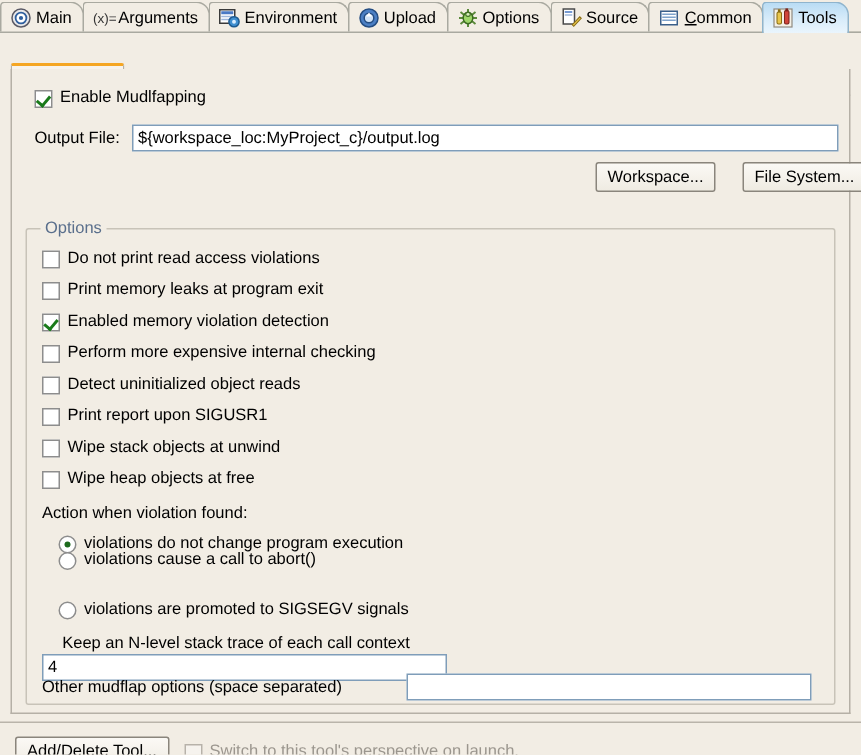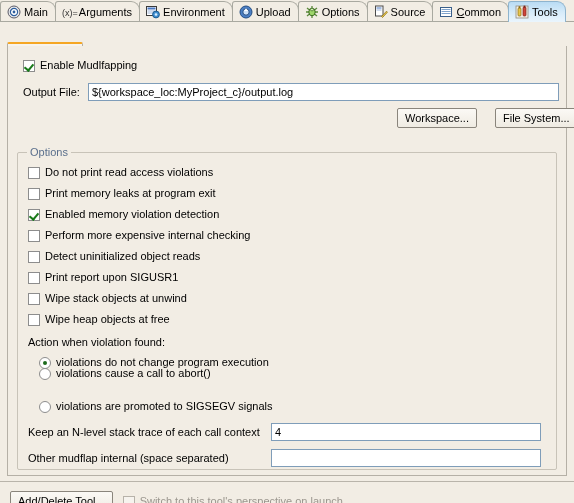--- a/index.html
+++ b/index.html
@@ -443,27 +443,27 @@
         </div>
         <div class="row" style="left:21px; top:214px;">
           <span class="rb"></span>
           <span class="lbl">violations cause a call to abort()</span>
         </div>
         <div class="row" style="left:21px; top:247px;">
           <span class="rb"></span>
           <span class="lbl">violations are promoted to SIGSEGV signals</span>
         </div>
 
-        <div class="row" style="left:10px; top:270px;">
+        <div class="row" style="left:10px; top:270px;flex-direction:column;">
           <span class="lbl" style="margin-left:0; width:243px;">Keep an N-level stack trace of each call context</span>
           <input class="tinput" style="width: 270px;" type="text" value="4">
         </div>
 
         <div class="row" style="left:10px; top:296px;">
-          <span class="lbl" style="margin-left:0; width:243px;">Other mudflap internal (space separated)</span>
+          <span class="lbl" style="margin-left:0; width:243px;">Other mudflap options (space separated)</span>
           <input class="tinput" style="width: 270px;" type="text" value="">
         </div>
 
       </div>
 
     </div>
 
     <div class="bottombar">
       <div class="row" style="left:10px; top:9px;">
         <button class="btn" style="height:21px; line-height:19px;">Add/Delete Tool...</button>

